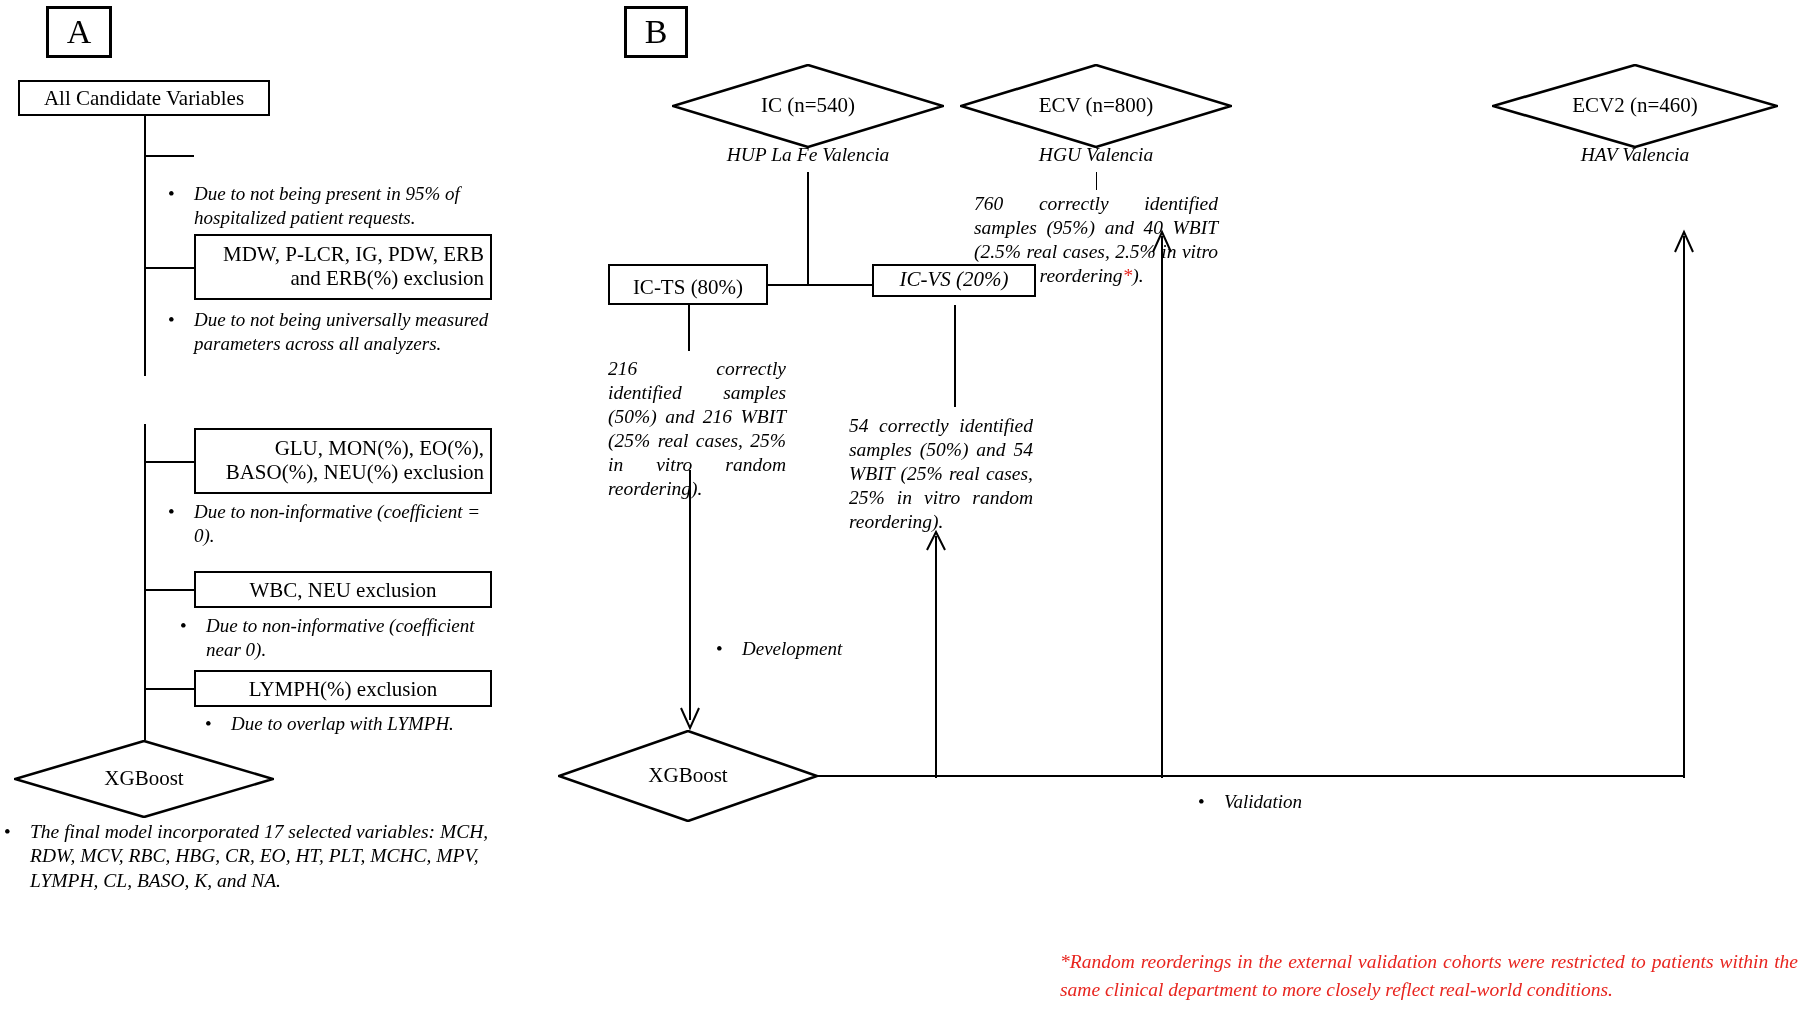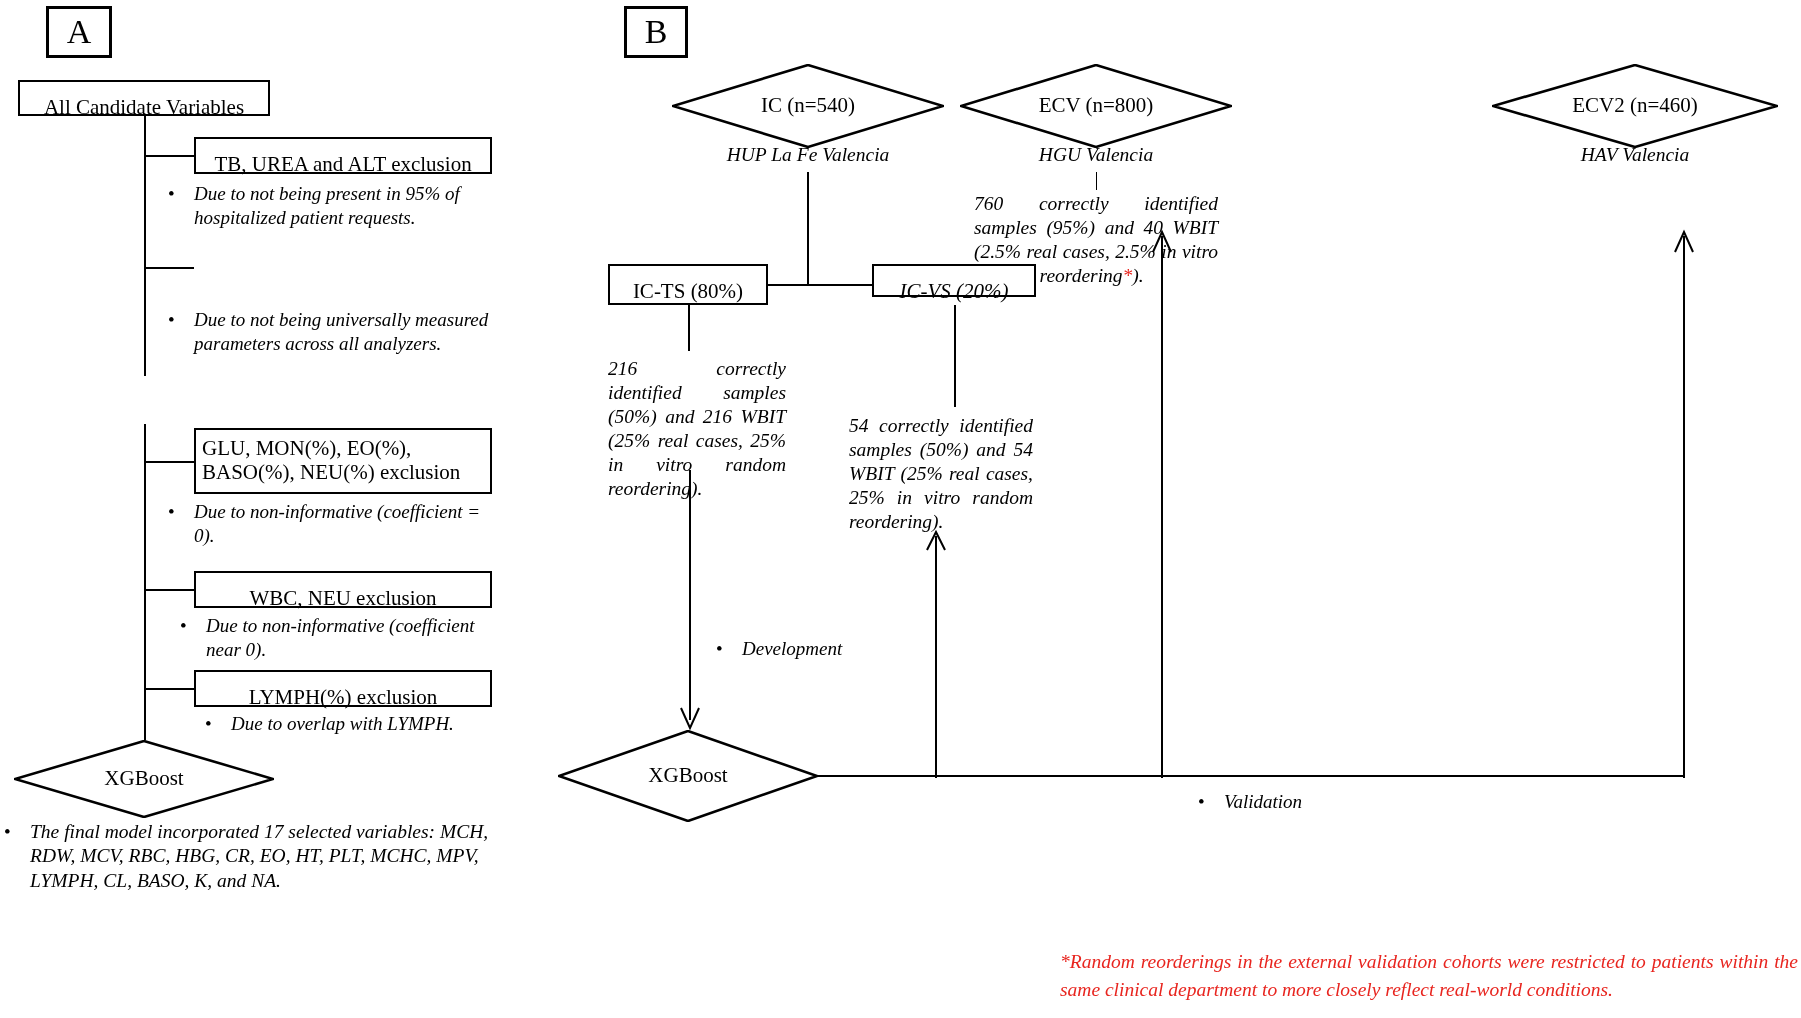--- a/index.html
+++ b/index.html
@@ -23,25 +23,25 @@
     border: 3px solid #000;
     background: #fff;
     display: flex; align-items: center; justify-content: center;
     font-size: 34px;
     line-height: 1;
   }
 
   .boxnode {
     border: 2px solid #000;
     background: #fff;
-    display: flex; align-items: flex-start; justify-content: center;
+    display: flex; align-items: flex-end; justify-content: center;
     text-align: center;
     font-size: 21px;
     line-height: 1.12;
-    padding: 14px 6px;
+    padding: 3px 6px;
   }
 
   .diamond-wrap {
     position: absolute;
     display: flex; align-items: center; justify-content: center;
   }
   .diamond-wrap svg { position: absolute; inset: 0; width: 100%; height: 100%; }
   .diamond-label {
     position: relative;
     font-size: 21px;
@@ -100,29 +100,30 @@
   </div>
 
   <div class="boxnode abs" style="left:18px; top:80px; width:252px; height:36px;">
     <span>All Candidate Variables</span>
   </div>
 
   <div class="ln-v" style="left:144px; top:116px; height:260px;"></div>
   <div class="ln-v" style="left:144px; top:424px; height:316px;"></div>
 
   <div class="ln-h" style="left:144px; top:155px; width:50px;"></div>
-  <div class="boxnode abs" style="left:194px; top:137px; width:298px; height:37px;">
-    <span>TB, UREA and ALT exclusion</span>
-  </div>
   <div class="bullet-note" style="left:168px; top:182px; width:330px;">
     <span class="bul">•</span>
     <span class="txt">Due to not being present in 95% of hospitalized patient requests.</span>
   </div>
 
   <div class="ln-h" style="left:144px; top:267px; width:50px;"></div>
+  <div class="boxnode abs" style="left:194px; top:234px; width:298px; height:66px; flex-direction:column;">
+    <span>MDW, P-LCR, IG, PDW, ERB</span>
+    <span>and ERB(%) exclusion</span>
+  </div>
   <div class="bullet-note" style="left:168px; top:308px; width:330px;">
     <span class="bul">•</span>
     <span class="txt">Due to not being universally measured parameters across all analyzers.</span>
   </div>
 
 
   <div class="ln-h" style="left:144px; top:461px; width:50px;"></div>
   <div class="boxnode abs" style="left:194px; top:428px; width:298px; height:66px; flex-direction:column;">
     <span>GLU, MON(%), EO(%),</span>
     <span>BASO(%), NEU(%) exclusion</span>

